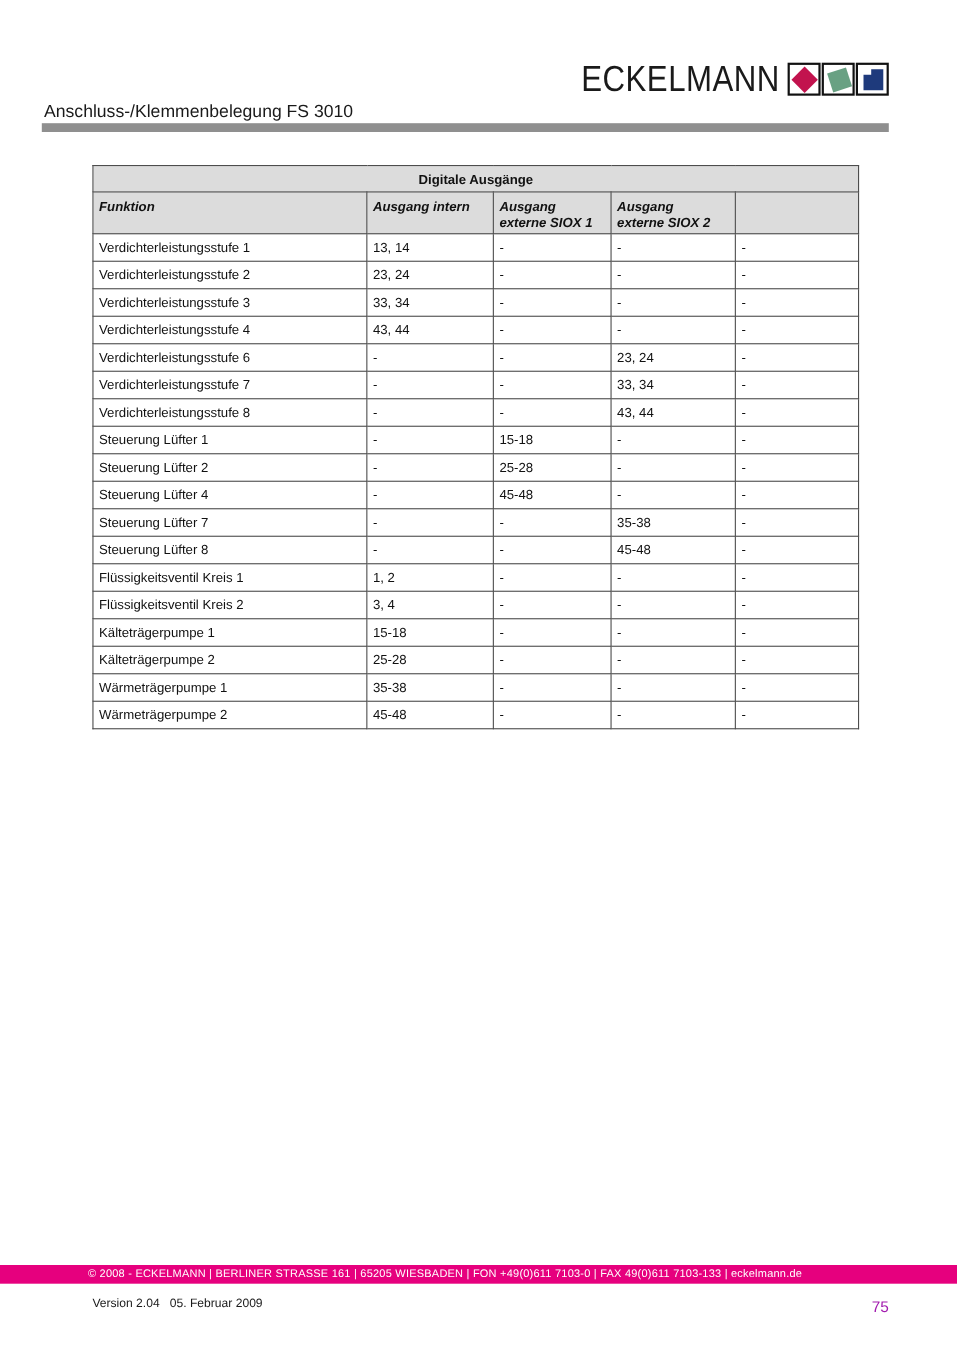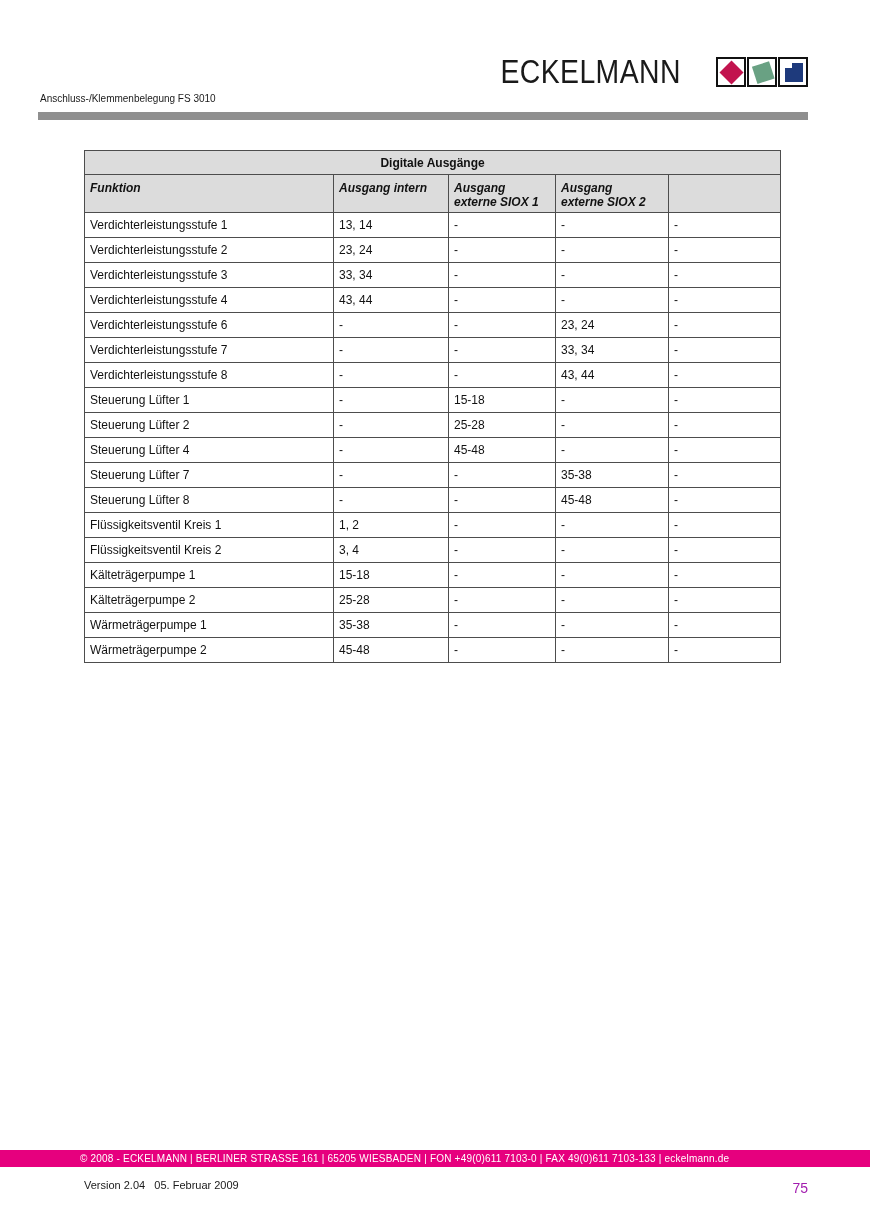--- a/index.html
+++ b/index.html
@@ -8,21 +8,21 @@
     position: relative;
     background: #ffffff;
     font-family: "Liberation Sans", sans-serif;
     color: #111;
     overflow: hidden;
   }
 
   
   .logo {
     position: absolute; top: 55px; right: 62px;
-    display: flex; align-items: center; height: 34px; gap: 28px;
+    display: flex; align-items: center; height: 34px;
   }
   .logo-text {
     font-size: 33px; font-weight: 400; color: #1a1a1a;
     letter-spacing: 0.5px;
     transform: scaleX(0.86); transform-origin: right center;
     line-height: 34px; white-space: nowrap;
   }
   .logo-mark { display: flex; margin-left: 6px; }
   .logo-box {
     width: 26px; height: 26px; border: 2px solid #111;
@@ -37,21 +37,21 @@
   }
   .green-sq {
     width: 18px; height: 18px;
     background: var(--logo-green, #69A183);
     transform: rotate(-18deg) translate(1px,1px);
   }
   .blue-svg { position: absolute; inset: 0; }
 
   .page-header-title {
     position: absolute; left: 40px; top: 93px;
-    font-size: 10px; color: #1a1a1a; text-align: center;
+    font-size: 16px; color: #1a1a1a; text-align: center;
   }
   .header-rule {
     position: absolute; left: 38px; top: 112px;
     width: 770px; height: 8px;
     background: var(--rule-gray, #8f8f8f);
   }
 
   
   .outputs-table {
     position: absolute; left: 84px; top: 150px;

